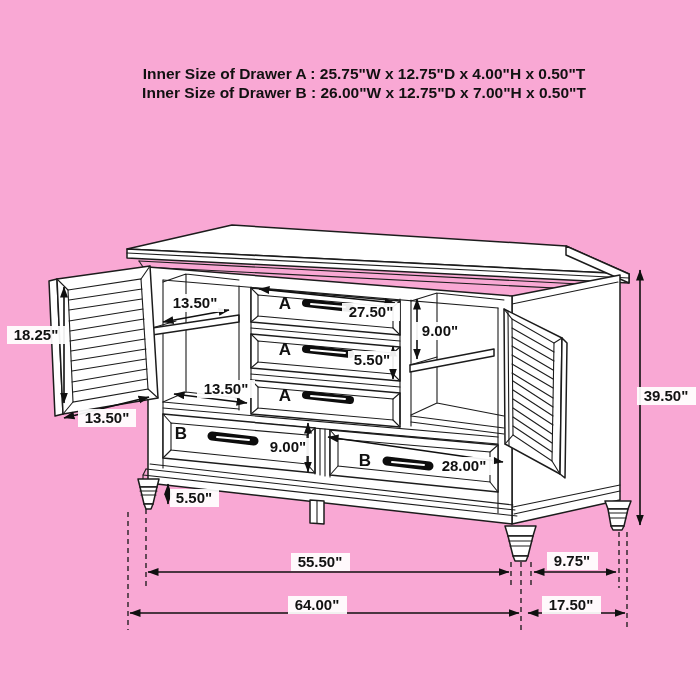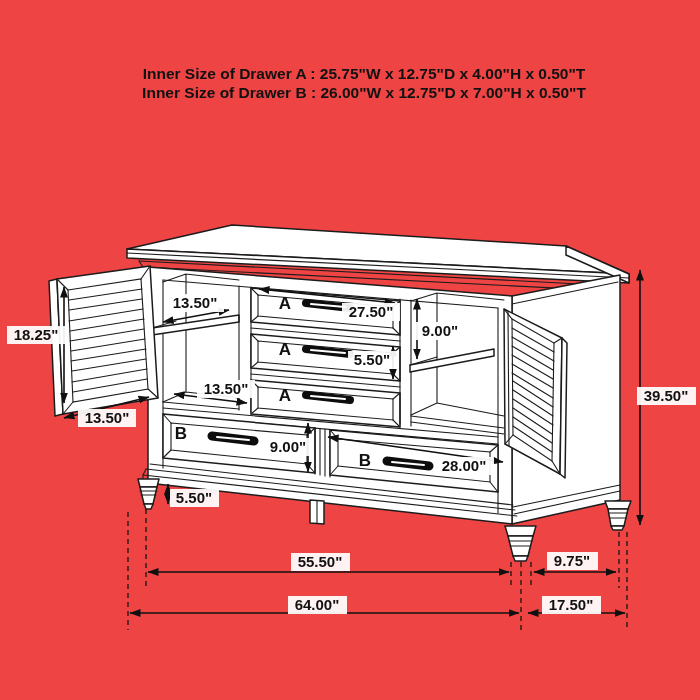--- a/index.html
+++ b/index.html
@@ -1,16 +1,16 @@
 <!DOCTYPE html>
 <html><head>
 <meta charset="utf-8">
 <style>
   html,body{margin:0;padding:0;background:#ffffff;}
-  .canvas{position:relative;width:700px;height:700px;background:#ef4444;overflow:hidden;}
+  .canvas{position:relative;width:700px;height:700px;background:#f9a8d4;overflow:hidden;}
   svg{display:block;}
   svg text{font-family:"Liberation Sans", sans-serif;font-weight:bold;fill:#111;}
   .hdr{font-size:15.5px;}
   .dim{font-size:15px;}
   .red{font-size:17px;}
   .thin{stroke:#1c1c1c;fill:none;stroke-width:1.1;stroke-linecap:round;}
   .face{fill:#ffffff;stroke:#1c1c1c;stroke-width:1.5;stroke-linejoin:round;}
   .dimln{stroke:#101010;stroke-width:1.6;fill:none;}
   .dash{stroke:#161616;stroke-width:1.3;fill:none;stroke-dasharray:5 4;}
   .bg{fill:#ffffff;opacity:.93;}

